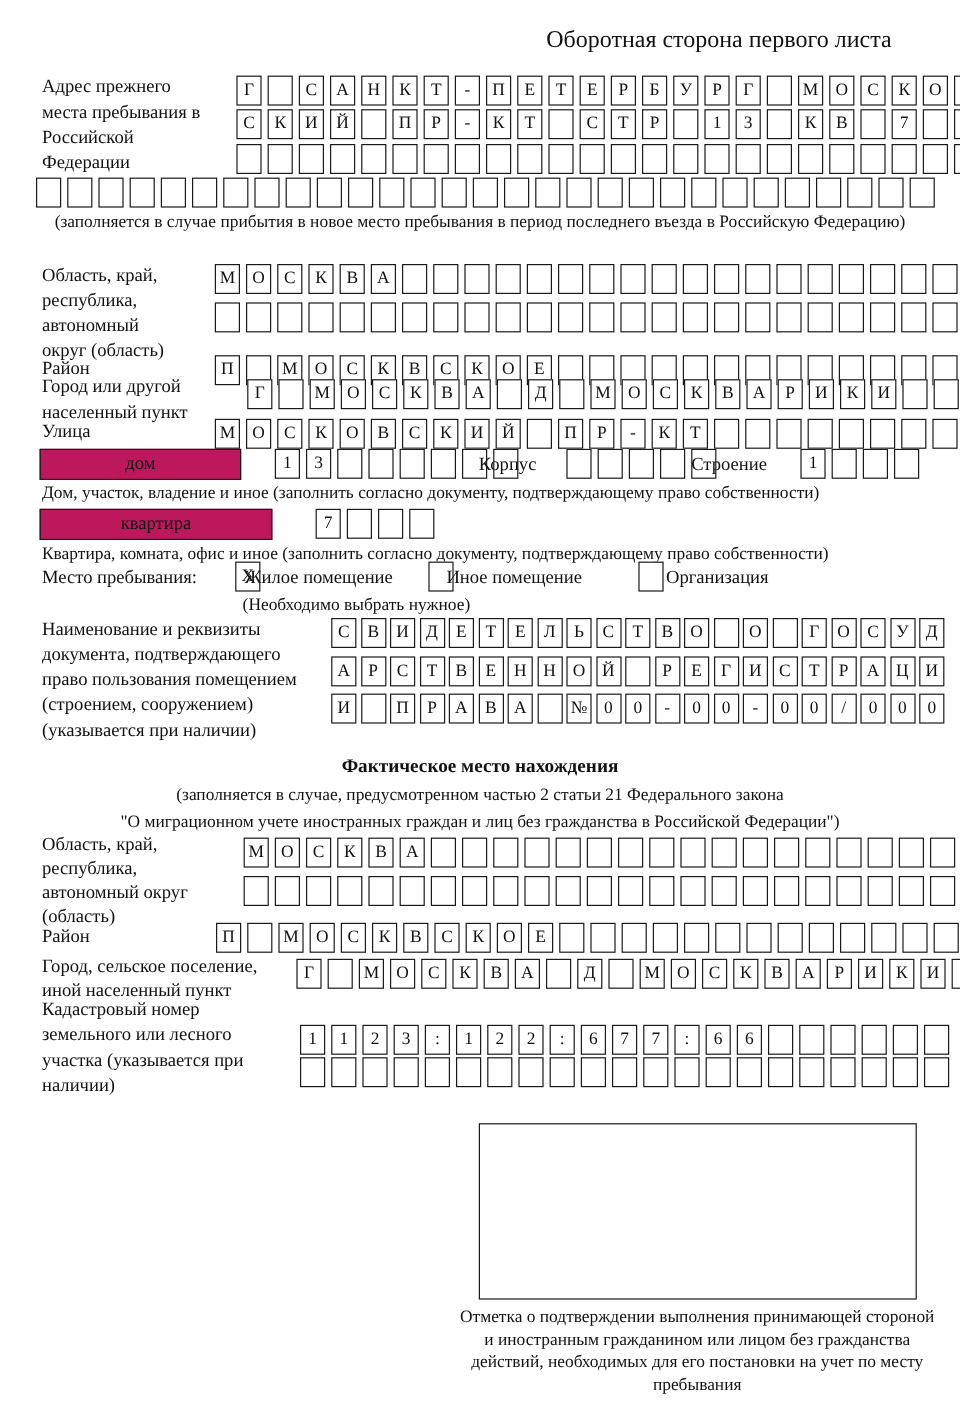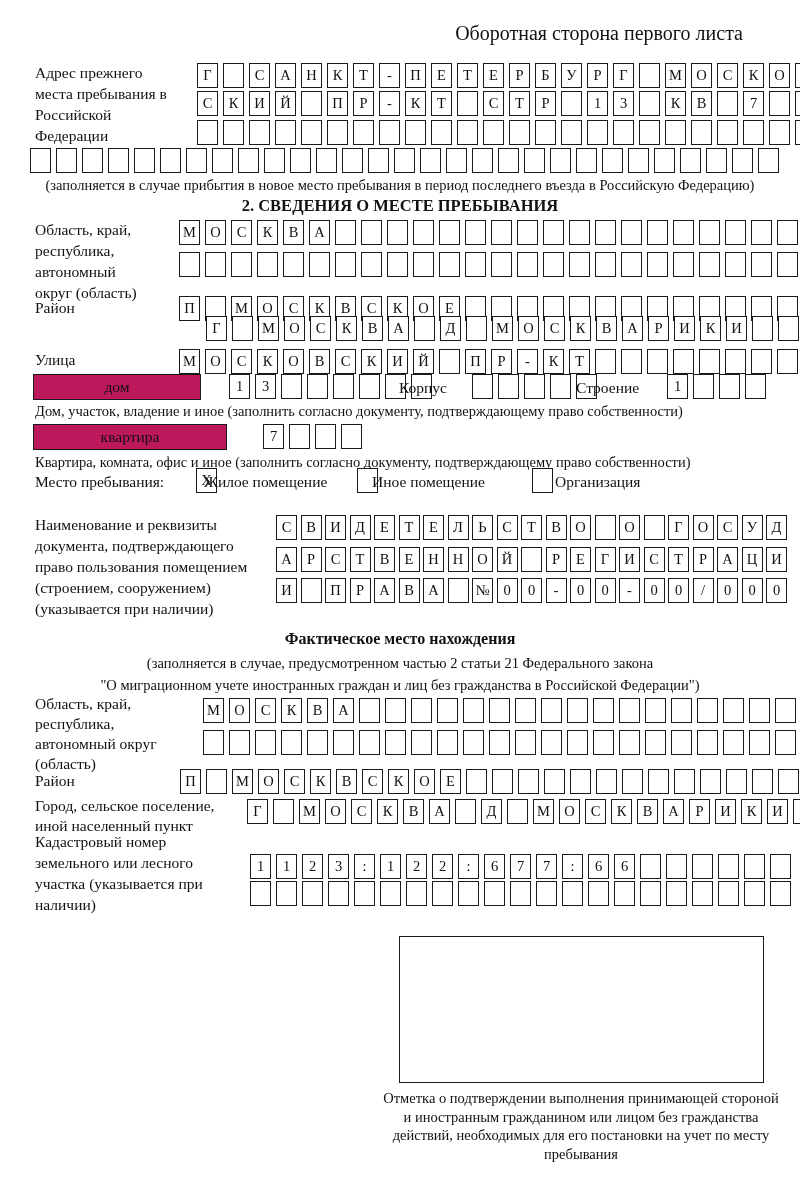--- a/index.html
+++ b/index.html
@@ -90,29 +90,29 @@
 
   <div class="abs note el-header">Оборотная сторона первого листа</div>
 
   <div class="abs lbl el-addr-label">Адрес прежнего места пребывания в Российской Федерации</div>
   <div class="abs cellrow el-addr-r1"><span class="cell">Г</span><span class="cell"></span><span class="cell">С</span><span class="cell">А</span><span class="cell">Н</span><span class="cell">К</span><span class="cell">Т</span><span class="cell">-</span><span class="cell">П</span><span class="cell">Е</span><span class="cell">Т</span><span class="cell">Е</span><span class="cell">Р</span><span class="cell">Б</span><span class="cell">У</span><span class="cell">Р</span><span class="cell">Г</span><span class="cell"></span><span class="cell">М</span><span class="cell">О</span><span class="cell">С</span><span class="cell">К</span><span class="cell">О</span><span class="cell">В</span></div>
   <div class="abs cellrow el-addr-r2"><span class="cell">С</span><span class="cell">К</span><span class="cell">И</span><span class="cell">Й</span><span class="cell"></span><span class="cell">П</span><span class="cell">Р</span><span class="cell">-</span><span class="cell">К</span><span class="cell">Т</span><span class="cell"></span><span class="cell">С</span><span class="cell">Т</span><span class="cell">Р</span><span class="cell"></span><span class="cell">1</span><span class="cell">3</span><span class="cell"></span><span class="cell">К</span><span class="cell">В</span><span class="cell"></span><span class="cell">7</span><span class="cell"></span><span class="cell"></span></div>
   <div class="abs cellrow el-addr-r3"><span class="cell"></span><span class="cell"></span><span class="cell"></span><span class="cell"></span><span class="cell"></span><span class="cell"></span><span class="cell"></span><span class="cell"></span><span class="cell"></span><span class="cell"></span><span class="cell"></span><span class="cell"></span><span class="cell"></span><span class="cell"></span><span class="cell"></span><span class="cell"></span><span class="cell"></span><span class="cell"></span><span class="cell"></span><span class="cell"></span><span class="cell"></span><span class="cell"></span><span class="cell"></span><span class="cell"></span></div>
   <div class="abs cellrow el-addr-r4"><span class="cell"></span><span class="cell"></span><span class="cell"></span><span class="cell"></span><span class="cell"></span><span class="cell"></span><span class="cell"></span><span class="cell"></span><span class="cell"></span><span class="cell"></span><span class="cell"></span><span class="cell"></span><span class="cell"></span><span class="cell"></span><span class="cell"></span><span class="cell"></span><span class="cell"></span><span class="cell"></span><span class="cell"></span><span class="cell"></span><span class="cell"></span><span class="cell"></span><span class="cell"></span><span class="cell"></span><span class="cell"></span><span class="cell"></span><span class="cell"></span><span class="cell"></span><span class="cell"></span></div>
   <div class="abs note center el-note-a">(заполняется в случае прибытия в новое место пребывания в период последнего въезда в Российскую Федерацию)</div>
 
-  <div class="abs boldtitle center el-s2-title">2. СВЕДЕНИЯ О МЕСТЕ ПРЕБЫВАНИЯ</div>
 
   <div class="abs lbl el-obl1-label">Область, край, республика, автономный округ (область)</div>
   <div class="abs cellrow el-obl1-r1"><span class="cell">М</span><span class="cell">О</span><span class="cell">С</span><span class="cell">К</span><span class="cell">В</span><span class="cell">А</span><span class="cell"></span><span class="cell"></span><span class="cell"></span><span class="cell"></span><span class="cell"></span><span class="cell"></span><span class="cell"></span><span class="cell"></span><span class="cell"></span><span class="cell"></span><span class="cell"></span><span class="cell"></span><span class="cell"></span><span class="cell"></span><span class="cell"></span><span class="cell"></span><span class="cell"></span><span class="cell"></span></div>
   <div class="abs cellrow el-obl1-r2"><span class="cell"></span><span class="cell"></span><span class="cell"></span><span class="cell"></span><span class="cell"></span><span class="cell"></span><span class="cell"></span><span class="cell"></span><span class="cell"></span><span class="cell"></span><span class="cell"></span><span class="cell"></span><span class="cell"></span><span class="cell"></span><span class="cell"></span><span class="cell"></span><span class="cell"></span><span class="cell"></span><span class="cell"></span><span class="cell"></span><span class="cell"></span><span class="cell"></span><span class="cell"></span><span class="cell"></span></div>
 
   <div class="abs lbl el-raion1-label">Район</div>
   <div class="abs cellrow el-raion1-row"><span class="cell">П</span><span class="cell"></span><span class="cell">М</span><span class="cell">О</span><span class="cell">С</span><span class="cell">К</span><span class="cell">В</span><span class="cell">С</span><span class="cell">К</span><span class="cell">О</span><span class="cell">Е</span><span class="cell"></span><span class="cell"></span><span class="cell"></span><span class="cell"></span><span class="cell"></span><span class="cell"></span><span class="cell"></span><span class="cell"></span><span class="cell"></span><span class="cell"></span><span class="cell"></span><span class="cell"></span><span class="cell"></span></div>
 
+  <div class="abs lbl el-gorod1-label">Город или другой населенный пункт</div>
   <div class="abs cellrow el-gorod1-row"><span class="cell">Г</span><span class="cell"></span><span class="cell">М</span><span class="cell">О</span><span class="cell">С</span><span class="cell">К</span><span class="cell">В</span><span class="cell">А</span><span class="cell"></span><span class="cell">Д</span><span class="cell"></span><span class="cell">М</span><span class="cell">О</span><span class="cell">С</span><span class="cell">К</span><span class="cell">В</span><span class="cell">А</span><span class="cell">Р</span><span class="cell">И</span><span class="cell">К</span><span class="cell">И</span><span class="cell"></span><span class="cell"></span><span class="cell"></span></div>
 
   <div class="abs lbl el-ulitsa-label">Улица</div>
   <div class="abs cellrow el-ulitsa-row"><span class="cell">М</span><span class="cell">О</span><span class="cell">С</span><span class="cell">К</span><span class="cell">О</span><span class="cell">В</span><span class="cell">С</span><span class="cell">К</span><span class="cell">И</span><span class="cell">Й</span><span class="cell"></span><span class="cell">П</span><span class="cell">Р</span><span class="cell">-</span><span class="cell">К</span><span class="cell">Т</span><span class="cell"></span><span class="cell"></span><span class="cell"></span><span class="cell"></span><span class="cell"></span><span class="cell"></span><span class="cell"></span><span class="cell"></span></div>
 
   <div class="abs labelbox el-dom-box">дом</div>
   <div class="abs cellrow el-dom-cells"><span class="cell">1</span><span class="cell">3</span><span class="cell"></span><span class="cell"></span><span class="cell"></span><span class="cell"></span><span class="cell"></span><span class="cell"></span></div>
   <div class="abs lbl el-korpus-label">Корпус</div>
   <div class="abs cellrow el-korpus-cells"><span class="cell"></span><span class="cell"></span><span class="cell"></span><span class="cell"></span><span class="cell"></span></div>
   <div class="abs lbl el-stroenie-label">Строение</div>
@@ -123,20 +123,21 @@
   <div class="abs cellrow el-kv-cells"><span class="cell">7</span><span class="cell"></span><span class="cell"></span><span class="cell"></span></div>
   <div class="abs note el-note-kv">Квартира, комната, офис и иное (заполнить согласно документу, подтверждающему право собственности)</div>
 
   <div class="abs lbl el-mesto-label">Место пребывания:</div>
   <div class="abs cellrow el-cb1"><span class="cell">X</span></div>
   <div class="abs lbl el-opt1">Жилое помещение</div>
   <div class="abs cellrow el-cb2"><span class="cell"></span></div>
   <div class="abs lbl el-opt2">Иное помещение</div>
   <div class="abs cellrow el-cb3"><span class="cell"></span></div>
   <div class="abs lbl el-opt3">Организация</div>
+  <div class="abs note el-note-choose">(Необходимо выбрать нужное)</div>
 
   <div class="abs lbl el-doc-label">Наименование и реквизиты документа, подтверждающего право пользования помещением (строением, сооружением) (указывается при наличии)</div>
   <div class="abs cellrow tight el-doc-r1"><span class="cell">С</span><span class="cell">В</span><span class="cell">И</span><span class="cell">Д</span><span class="cell">Е</span><span class="cell">Т</span><span class="cell">Е</span><span class="cell">Л</span><span class="cell">Ь</span><span class="cell">С</span><span class="cell">Т</span><span class="cell">В</span><span class="cell">О</span><span class="cell"></span><span class="cell">О</span><span class="cell"></span><span class="cell">Г</span><span class="cell">О</span><span class="cell">С</span><span class="cell">У</span><span class="cell">Д</span></div>
   <div class="abs cellrow tight el-doc-r2"><span class="cell">А</span><span class="cell">Р</span><span class="cell">С</span><span class="cell">Т</span><span class="cell">В</span><span class="cell">Е</span><span class="cell">Н</span><span class="cell">Н</span><span class="cell">О</span><span class="cell">Й</span><span class="cell"></span><span class="cell">Р</span><span class="cell">Е</span><span class="cell">Г</span><span class="cell">И</span><span class="cell">С</span><span class="cell">Т</span><span class="cell">Р</span><span class="cell">А</span><span class="cell">Ц</span><span class="cell">И</span></div>
   <div class="abs cellrow tight el-doc-r3"><span class="cell">И</span><span class="cell"></span><span class="cell">П</span><span class="cell">Р</span><span class="cell">А</span><span class="cell">В</span><span class="cell">А</span><span class="cell"></span><span class="cell">№</span><span class="cell">0</span><span class="cell">0</span><span class="cell">-</span><span class="cell">0</span><span class="cell">0</span><span class="cell">-</span><span class="cell">0</span><span class="cell">0</span><span class="cell">/</span><span class="cell">0</span><span class="cell">0</span><span class="cell">0</span></div>
 
   <div class="abs boldtitle center el-fact-title" style="font-size:16px;">Фактическое место нахождения</div>
   <div class="abs note center el-law1">(заполняется в случае, предусмотренном частью 2 статьи 21 Федерального закона</div>
   <div class="abs note center el-law2">"О миграционном учете иностранных граждан и лиц без гражданства в Российской Федерации")</div>
 

